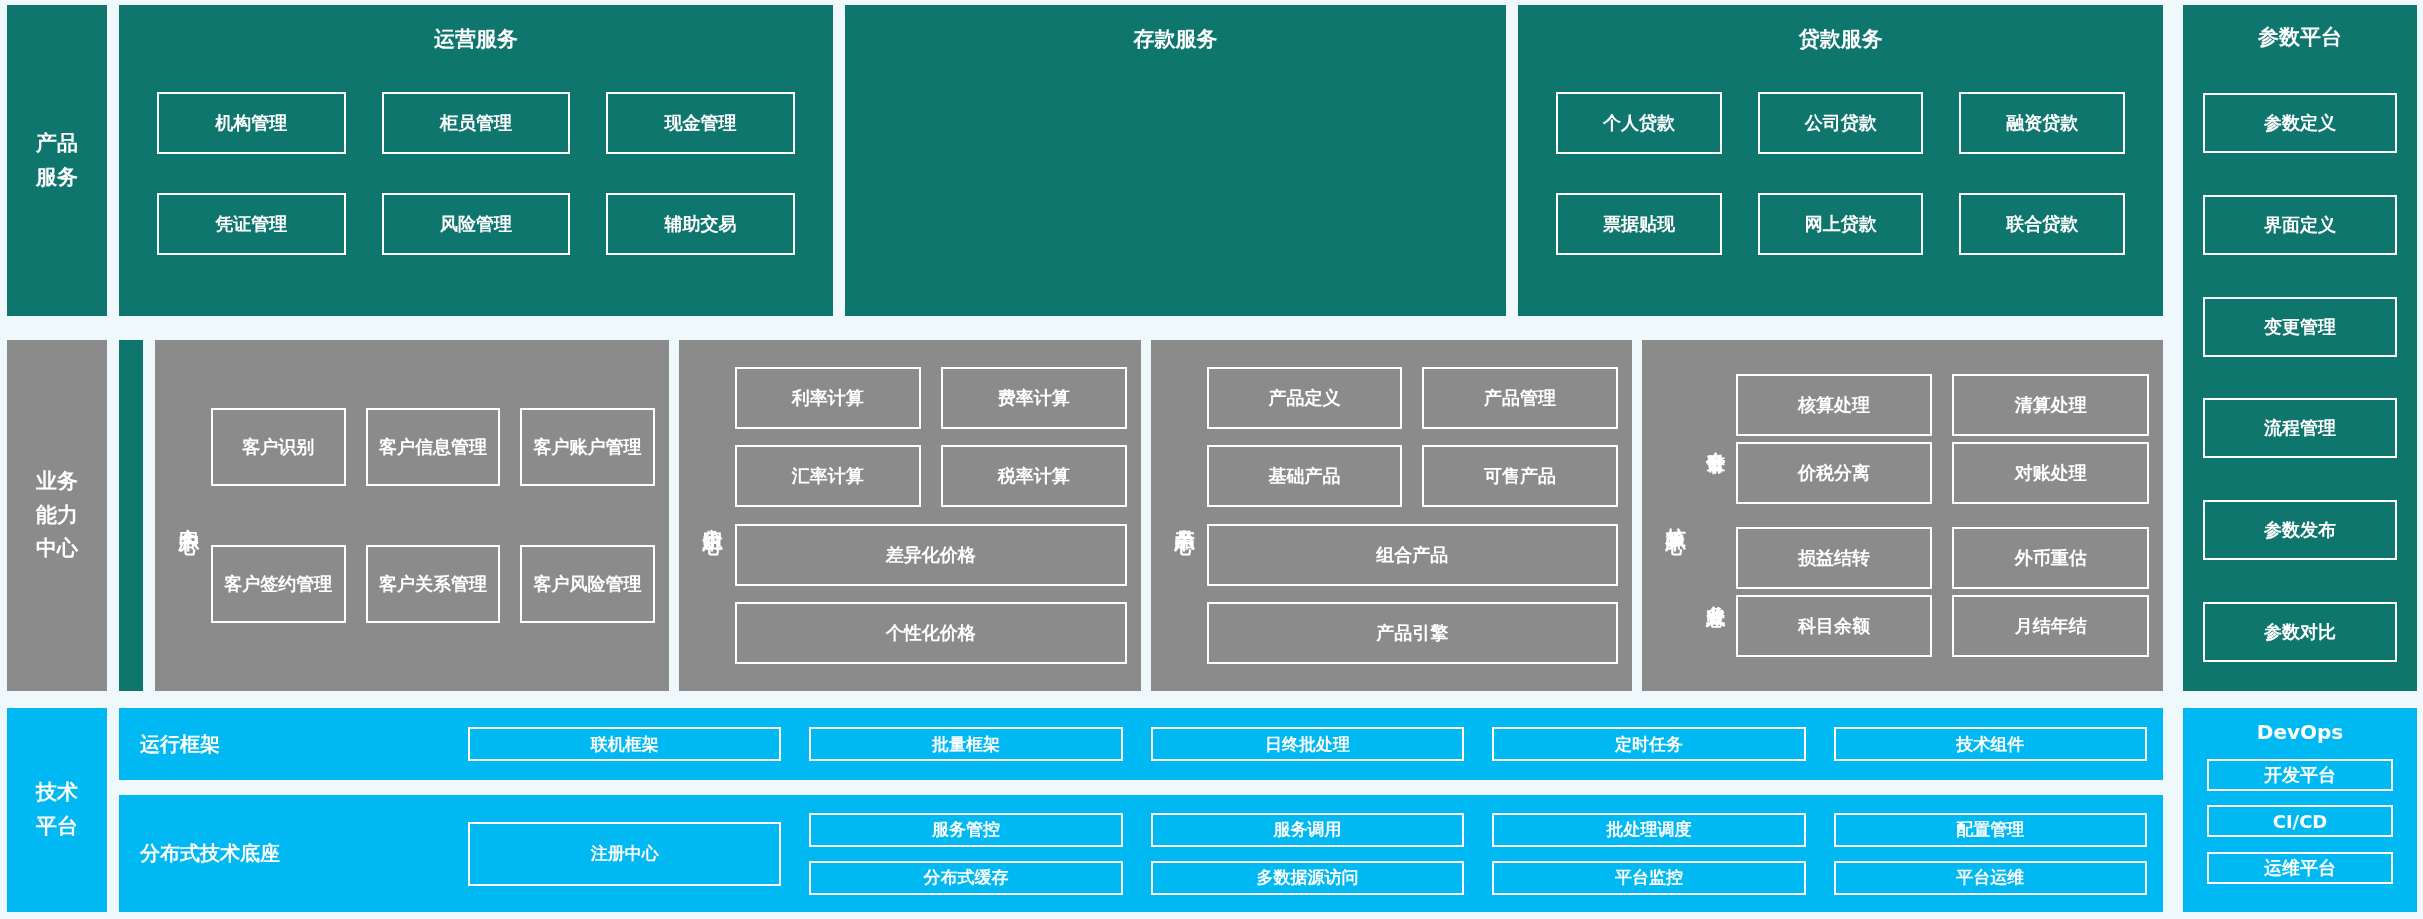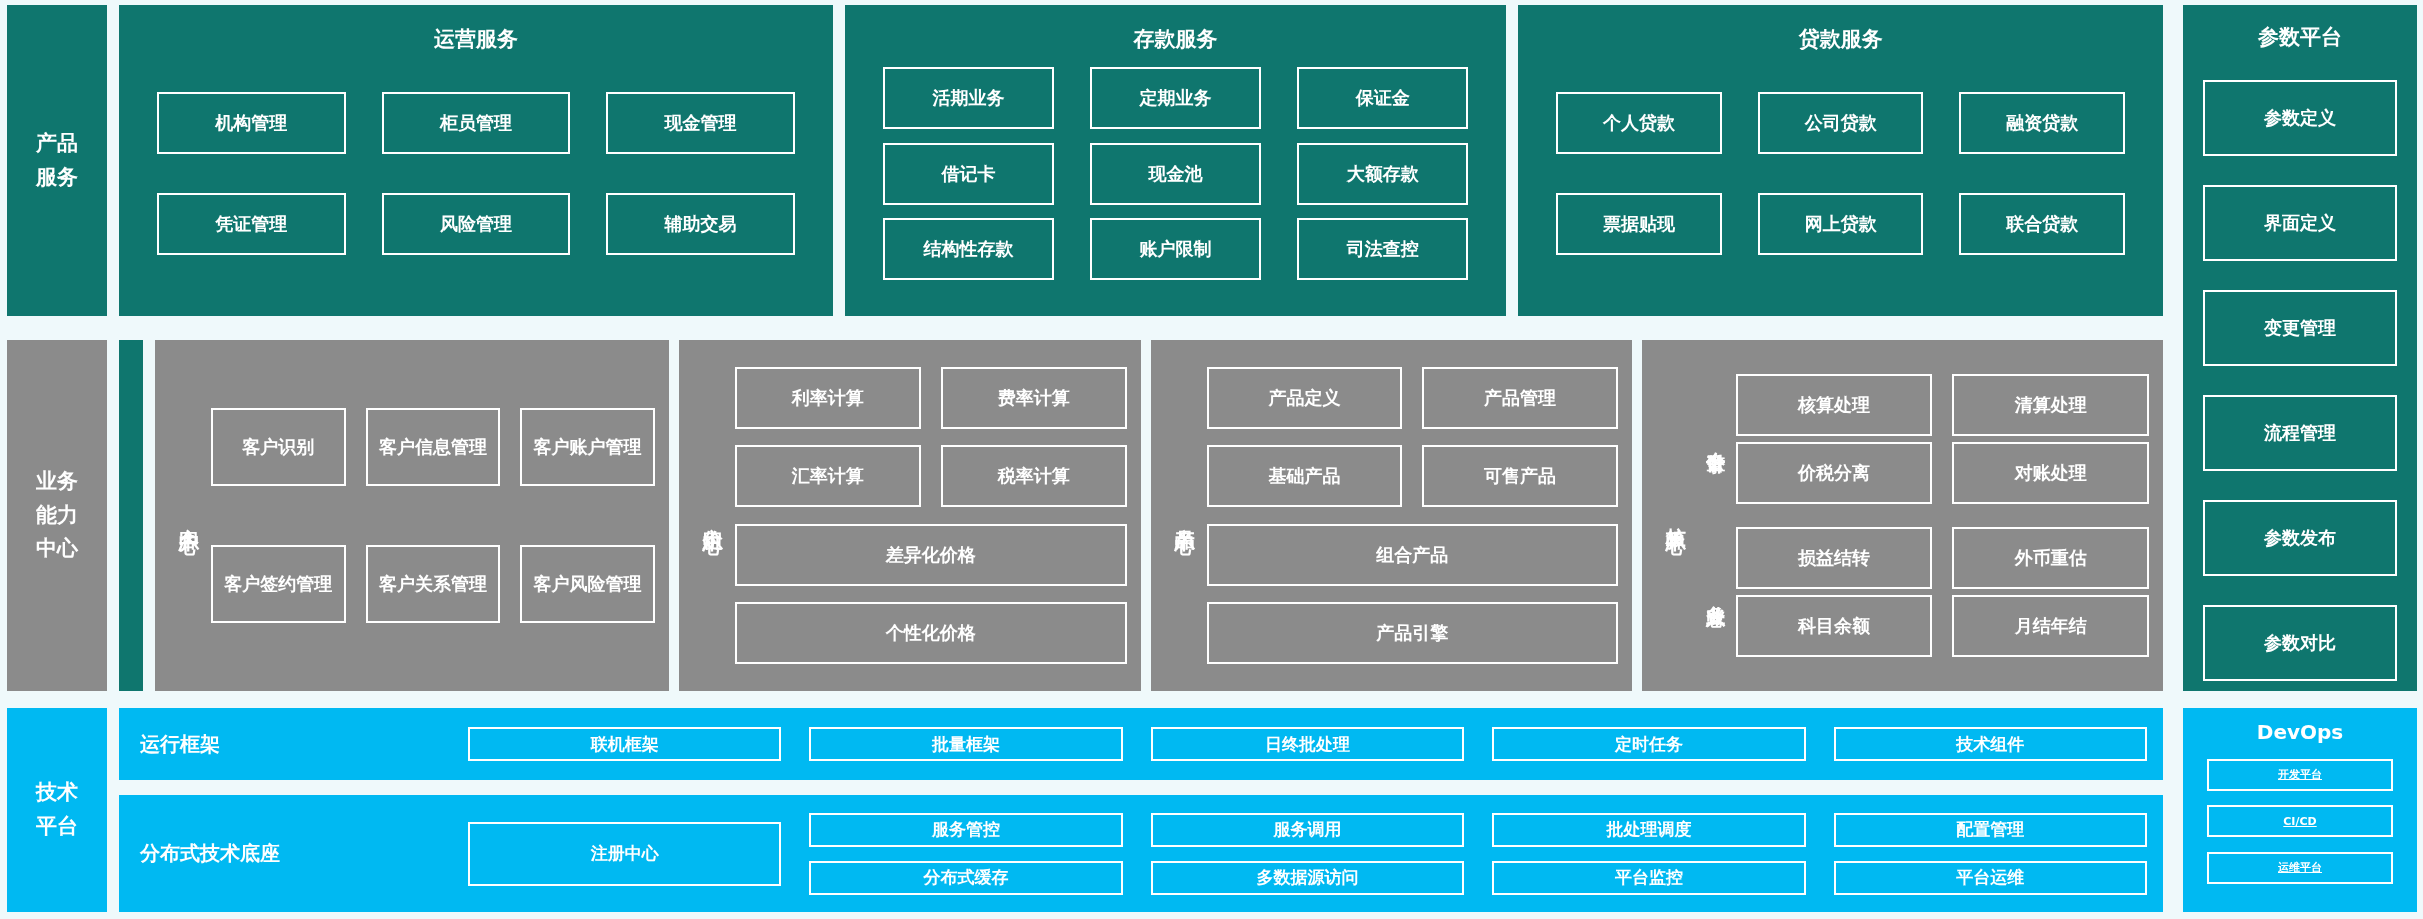--- a/index.html
+++ b/index.html
@@ -27,21 +27,21 @@
 
   .top-groups{grid-column:3;grid-row:1;display:flex;gap:12px;}
   .svc-block{display:flex;flex-direction:column;box-sizing:border-box;padding:12px 38px 22px;}
   .svc-title{text-align:center;font-size:21px;font-weight:700;padding-top:8px;}
   .svc-grid{flex:1;display:grid;grid-template-columns:repeat(3,1fr);column-gap:36px;grid-auto-rows:62px;align-content:space-evenly;}
   .box{border:2px solid #fff;box-sizing:border-box;display:flex;align-items:center;justify-content:center;font-size:18px;font-weight:700;text-align:center;}
 
   .param-col{grid-column:5;grid-row:1/4;display:flex;flex-direction:column;box-sizing:border-box;padding:12px 20px 16px;}
   .param-title{text-align:center;font-size:21px;font-weight:700;padding-top:6px;}
   .param-items{flex:1;display:flex;flex-direction:column;justify-content:space-evenly;}
-  .param-items .box{height:76px;margin-top:29px;}
+  .param-items .box{height:60px;margin-top:29px;}
 
   .centers{grid-column:3;grid-row:3;display:flex;gap:10px;}
   .accent-bar{flex:0 0 24px;margin-right:2px;}
   .center-block{display:flex;box-sizing:border-box;padding:10px 14px;}
   .v-label{writing-mode:vertical-lr;text-orientation:upright;display:flex;align-items:center;justify-content:center;width:42px;font-size:20px;font-weight:700;letter-spacing:2px;}
   .grid-2x3{flex:1;display:grid;grid-template-columns:1fr 1fr 1fr;column-gap:20px;grid-auto-rows:78px;align-content:space-evenly;}
   .grid-2x4{flex:1;display:grid;grid-template-columns:1fr 1fr;column-gap:20px;grid-auto-rows:62px;align-content:space-evenly;}
   .span2{grid-column:1/3;}
   .acct-groups{flex:1;display:flex;flex-direction:column;justify-content:space-evenly;}
   .acct-group{display:flex;}
@@ -52,21 +52,21 @@
   .rt-row{grid-column:3;grid-row:5;}
   .dist-row{grid-column:3;grid-row:7;}
   .row-label{flex:0 0 300px;font-size:20px;font-weight:700;}
   .tech-col{flex:1;display:flex;flex-direction:column;justify-content:center;gap:14px;}
   .tech-box{height:34px;font-size:17px;}
   .registry-box{height:64px;font-size:17px;}
 
   .devops-col{grid-column:5;grid-row:5/8;display:flex;flex-direction:column;box-sizing:border-box;padding:8px 24px 14px;}
   .devops-title{text-align:center;font-size:20px;font-weight:700;padding-top:4px;}
   .devops-items{flex:1;display:flex;flex-direction:column;justify-content:space-evenly;}
-  .devops-items .box{height:32px;font-size:11px;text-decoration:underline;}
+  .devops-items .box{height:32px;font-size:18px;}
 </style>
 </head>
 <body>
 
 <div class="page">
 
   <div class="sidebar teal sb-product">
     <div class="side-label">产品服务</div>
   </div>
   <div class="sidebar grayblk sb-business">
@@ -83,31 +83,20 @@
         <div class="box">机构管理</div>
         <div class="box">柜员管理</div>
         <div class="box">现金管理</div>
         <div class="box">凭证管理</div>
         <div class="box">风险管理</div>
         <div class="box">辅助交易</div>
       </div>
     </div>
     <div class="svc-block teal" style="flex:660 0 0;">
       <div class="svc-title">存款服务</div>
-      <div class="svc-grid">
-        <div class="box">活期业务</div>
-        <div class="box">定期业务</div>
-        <div class="box">保证金</div>
-        <div class="box">借记卡</div>
-        <div class="box">现金池</div>
-        <div class="box">大额存款</div>
-        <div class="box">结构性存款</div>
-        <div class="box">账户限制</div>
-        <div class="box">司法查控</div>
-      </div>
     </div>
     <div class="svc-block teal" style="flex:641 0 0;">
       <div class="svc-title">贷款服务</div>
       <div class="svc-grid">
         <div class="box">个人贷款</div>
         <div class="box">公司贷款</div>
         <div class="box">融资贷款</div>
         <div class="box">票据贴现</div>
         <div class="box">网上贷款</div>
         <div class="box">联合贷款</div>

